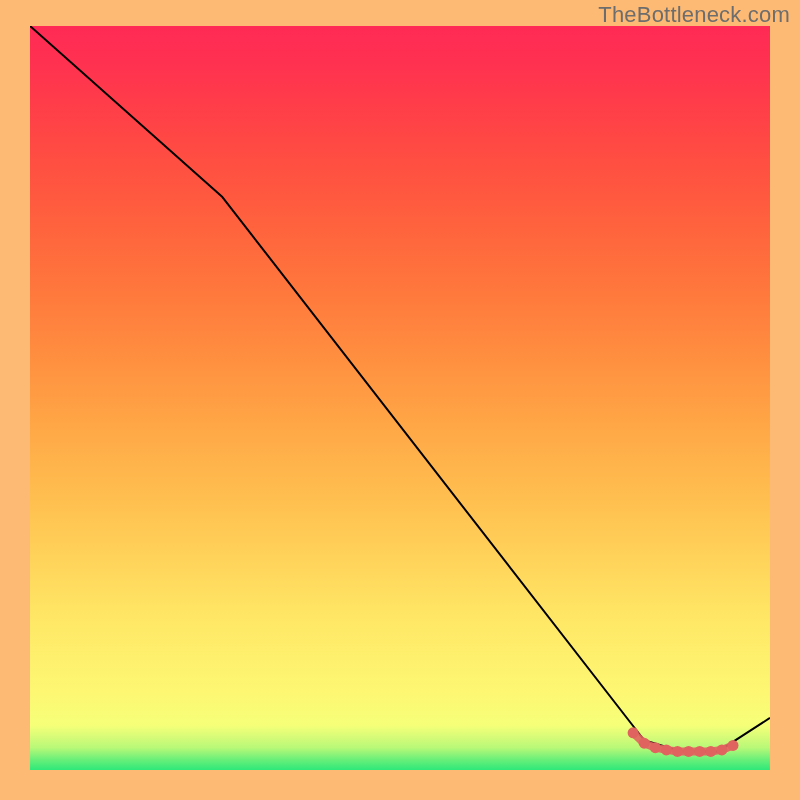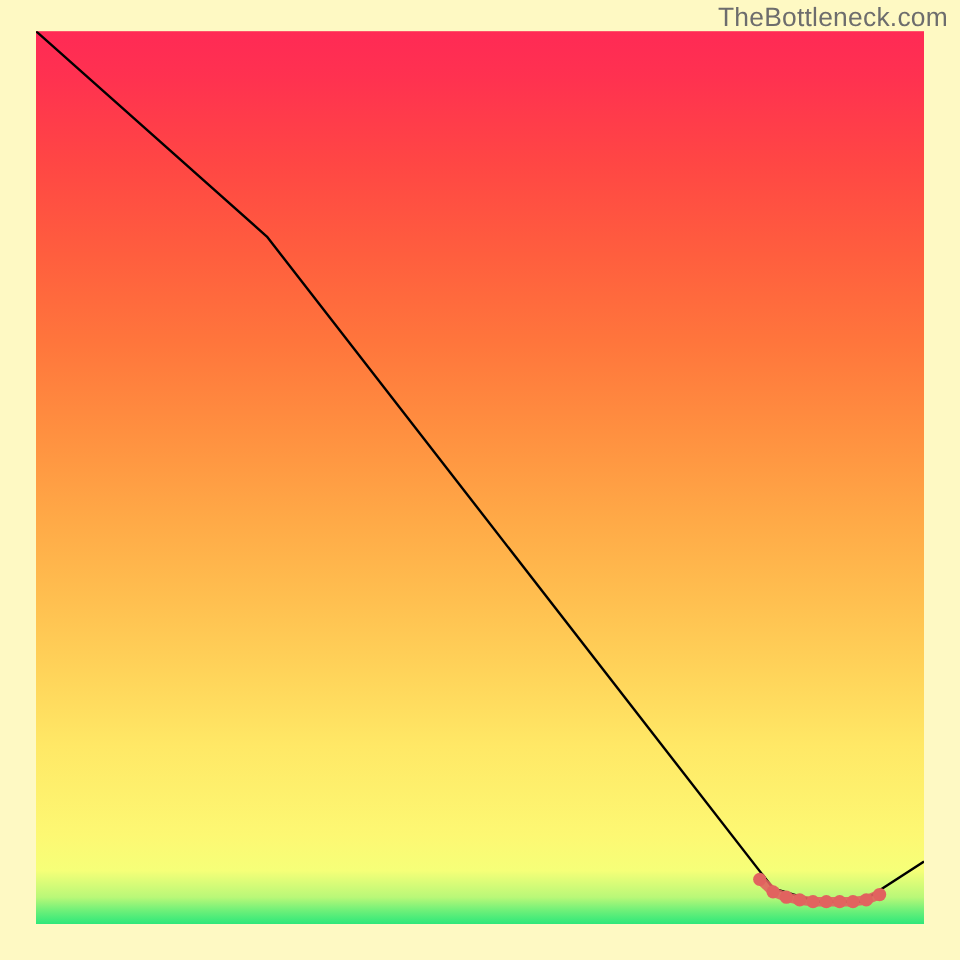--- a/index.html
+++ b/index.html
@@ -8,21 +8,21 @@
     width: 800px;
     height: 800px;
     background: #000;
     overflow: hidden;
     font-family: Arial, Helvetica, sans-serif;
   }
   .frame {
     position: relative;
     width: 800px;
     height: 800px;
-    background: #fef9c3;
+    background: #fdba74;
   }
   .watermark {
     position: absolute;
     top: 2px;
     right: 10px;
     color: #6d6d6d;
     font-size: 22px;
     font-weight: 400;
     letter-spacing: 0.2px;
     z-index: 10;

